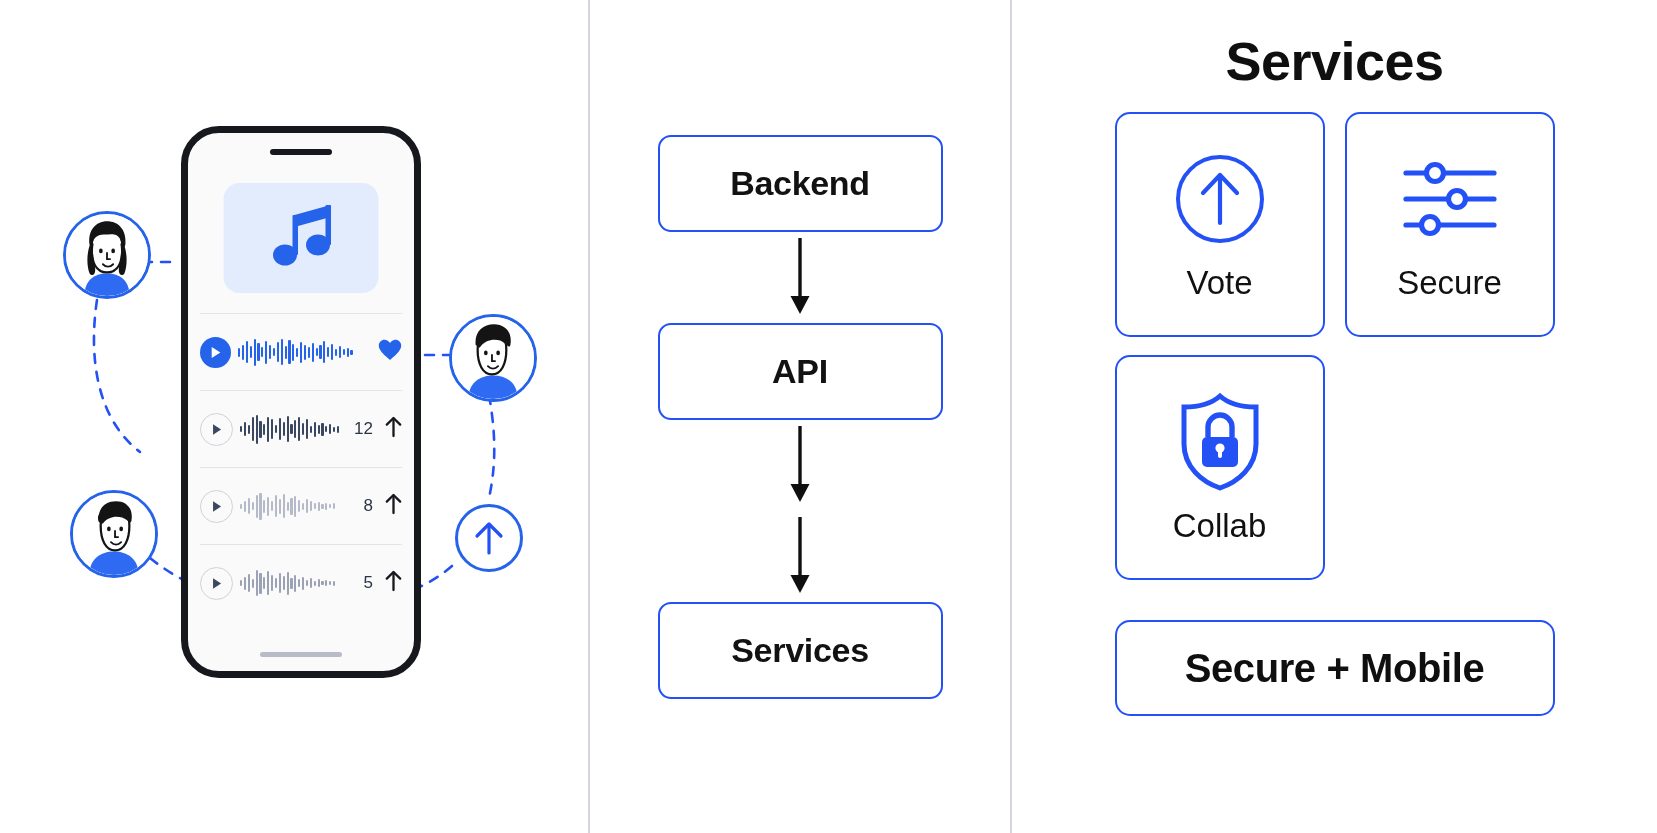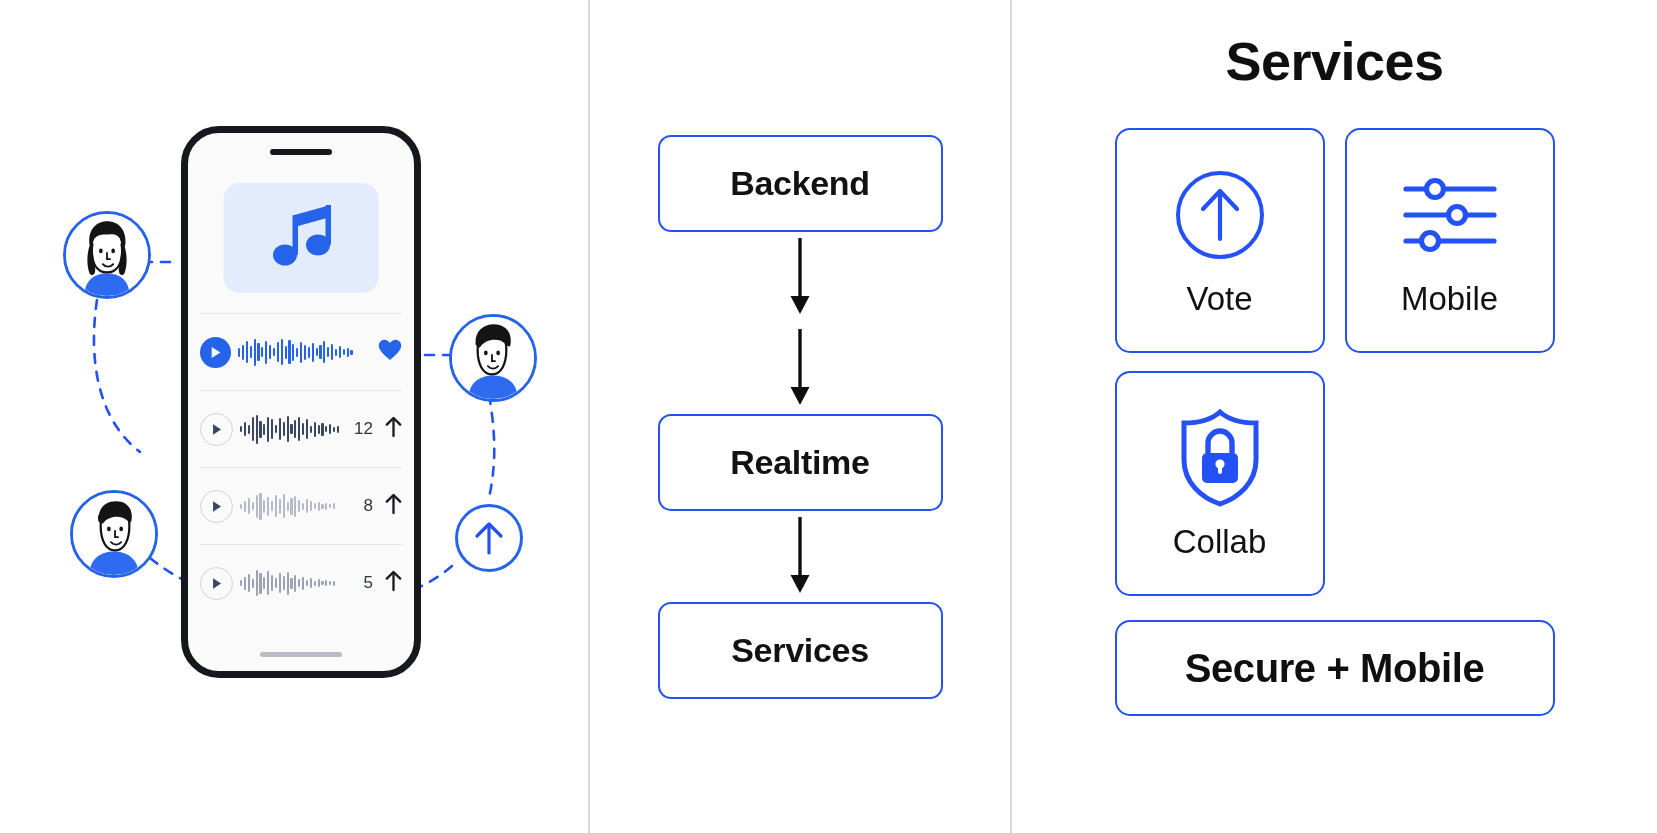--- a/index.html
+++ b/index.html
@@ -89,21 +89,21 @@
 
   
   .panel-services{position:relative;flex:1 1 auto;height:823px;}
   .svc-title{
     position:absolute;left:0;right:0;top:30px;text-align:center;
     font-size:54px;font-weight:bold;color:#0f0f0f;letter-spacing:-0.5px;
     font-family:"Liberation Sans", sans-serif;
   }
   .svc-grid{
     position:absolute;left:50%;transform:translateX(-50%);
-    top:128px;width:440px;
+    top:112px;width:440px;
     display:grid;grid-template-columns:1fr 1fr;gap:18px 20px;
   }
   .svc-card{
     height:225px;border:2.2px solid #2451f5;border-radius:15px;background:#fff;
     display:flex;flex-direction:column;align-items:center;justify-content:center;
     box-sizing:border-box;gap:14px;
   }
   .svc-icon{height:102px;display:flex;align-items:center;justify-content:center;}
   .svc-label{
     font-size:33px;font-weight:400;color:#111;
@@ -405,31 +405,31 @@
         <span>Backend</span>
       </div>
 
       <div class="flow-arrow">
         <svg width="26" height="78" viewBox="0 0 26 78">
           <path d="M13 0 L13 62" stroke="#0f0f0f" stroke-width="3.4" fill="none"></path>
           <path d="M13 76 L3.5 58 L22.5 58 Z" fill="#0f0f0f"></path>
         </svg>
       </div>
 
+      <div class="flow-box">
+        <span>API</span>
+      </div>
 
       <div class="flow-arrow">
         <svg width="26" height="78" viewBox="0 0 26 78">
           <path d="M13 0 L13 62" stroke="#0f0f0f" stroke-width="3.4" fill="none"></path>
           <path d="M13 76 L3.5 58 L22.5 58 Z" fill="#0f0f0f"></path>
         </svg>
       </div>
 
-      <div class="flow-box">
-        <span>Realtime</span>
-      </div>
 
       <div class="flow-arrow">
         <svg width="26" height="78" viewBox="0 0 26 78">
           <path d="M13 0 L13 62" stroke="#0f0f0f" stroke-width="3.4" fill="none"></path>
           <path d="M13 76 L3.5 58 L22.5 58 Z" fill="#0f0f0f"></path>
         </svg>
       </div>
 
       <div class="flow-box">
         <span>Services</span>
@@ -468,21 +468,21 @@
                 <path d="M6 43 L94 43"></path>
                 <path d="M6 69 L94 69"></path>
             </g>
             <g fill="#ffffff" stroke="#2451f5" stroke-width="5.2">
               <circle cx="35" cy="17" r="8.5"></circle>
               <circle cx="57" cy="43" r="8.5"></circle>
               <circle cx="30" cy="69" r="8.5"></circle>
             </g>
           </svg>
         </div>
-        <div class="svc-label">Mobile</div>
+        <div class="svc-label">Secure</div>
       </div>
 
       <div class="svc-card">
         <div class="svc-icon">
           <svg width="86" height="100" viewBox="0 0 86 100">
             <path d="M43 4 C33 13 20 15 7 15 L7 52 C7 75 25 90 43 96 C61 90 79 75 79 52 L79 15 C66 15 53 13 43 4 Z" fill="none" stroke="#2451f5" stroke-width="5"></path>
             <rect x="25" y="45" width="36" height="30" rx="5" fill="#2451f5"></rect>
             <path d="M31 45 L31 35 C31 28.5 36.4 23 43 23 C49.6 23 55 28.5 55 35 L55 45" fill="none" stroke="#2451f5" stroke-width="5.4"></path>
             <circle cx="43" cy="56" r="4.6" fill="#ffffff"></circle>
             <rect x="41" y="56" width="4" height="10" rx="2" fill="#ffffff"></rect>

